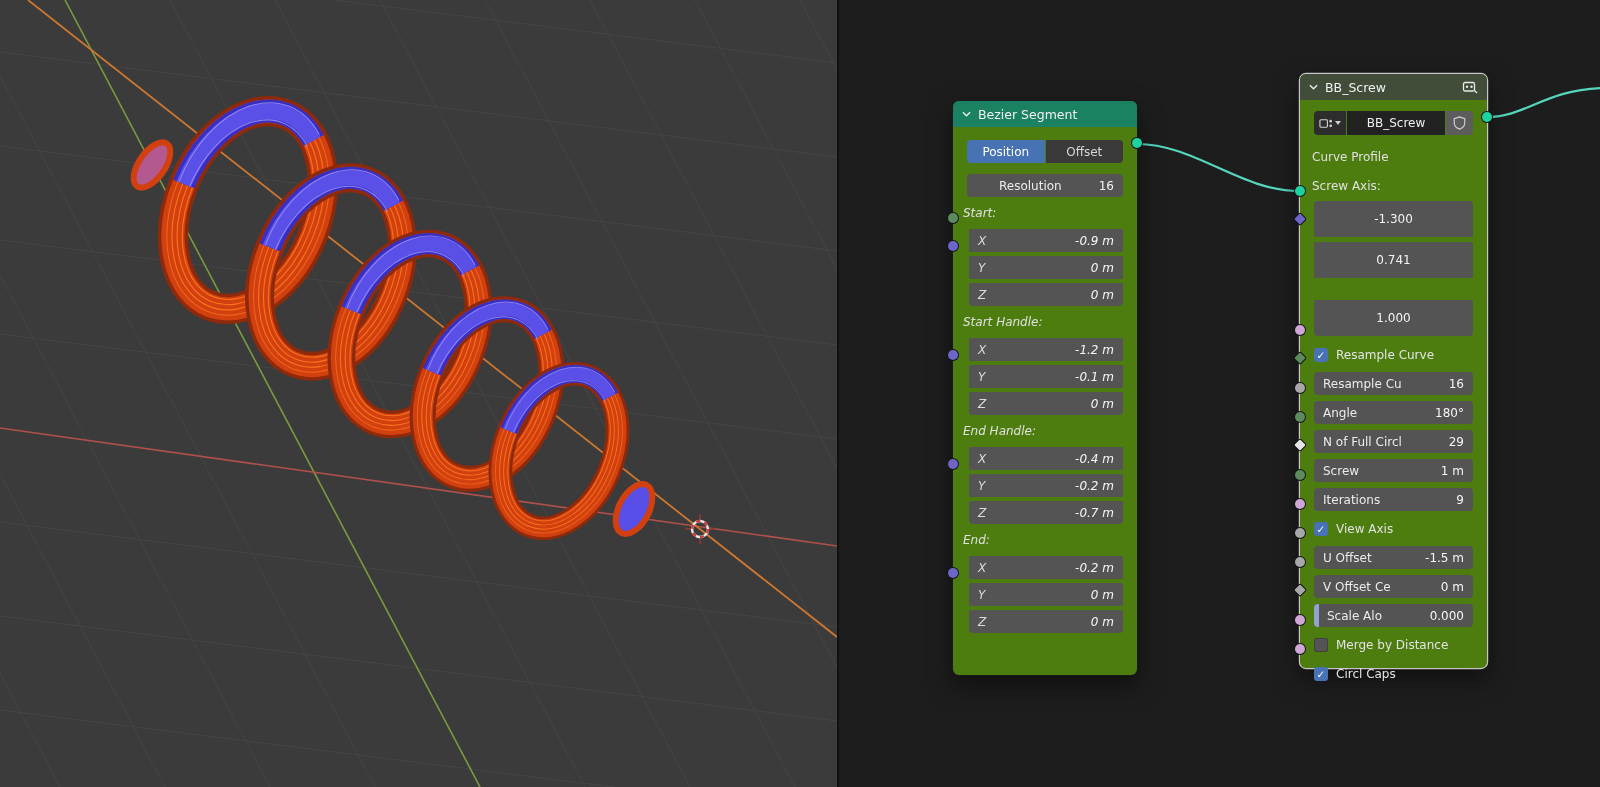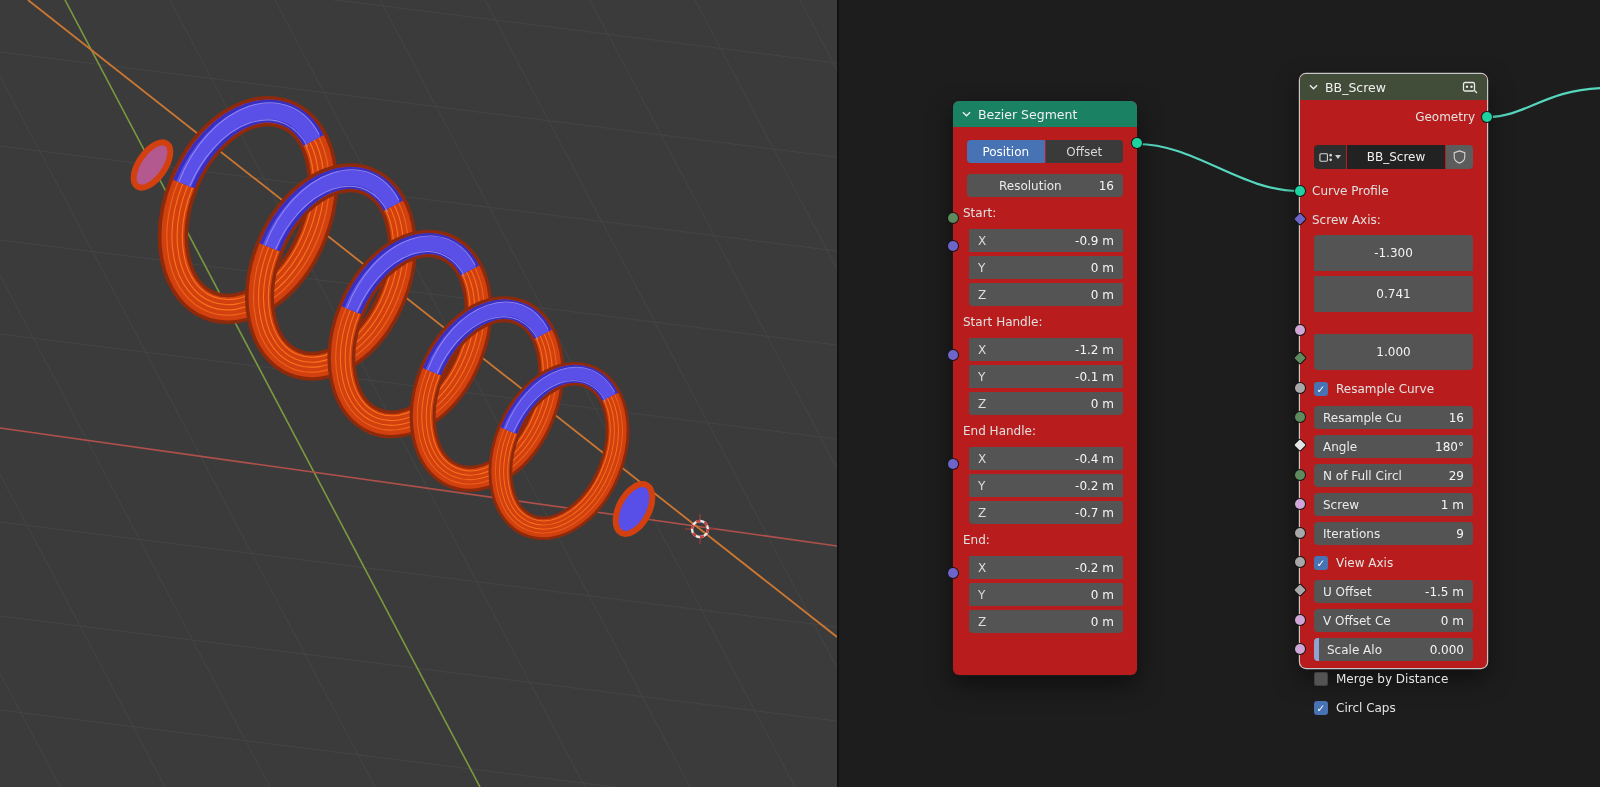--- a/index.html
+++ b/index.html
@@ -8,21 +8,21 @@
 
   
   .viewport { position:absolute; left:0; top:0; width:837px; height:787px; background:#3b3b3b; }
   .viewport svg { display:block; }
   .split-divider { position:absolute; left:837px; top:0; width:2px; height:787px; background:#111; }
 
   
   .node-editor { position:absolute; left:839px; top:0; width:761px; height:787px; background:#1d1d1d; }
   .wires { position:absolute; left:0; top:0; width:1600px; height:787px; z-index:1; pointer-events:none; }
 
-  .node { position:absolute; background:#b91c1c; border-radius:6px; color:#dcdcdc; z-index:2; font-size:12px; }
+  .node { position:absolute; background:#4d7c0f; border-radius:6px; color:#dcdcdc; z-index:2; font-size:12px; }
   .bezier { left:953px; top:101px; width:184px; height:574px;
             box-shadow:0 0 0 1px #191919, 0 10px 24px rgba(0,0,0,.5); }
   .screw  { left:1300px; top:74px; width:187px; height:594px;
             box-shadow:0 0 0 1.2px #c6c6c6, 0 10px 24px rgba(0,0,0,.5); }
 
   .node-header { height:26px; display:flex; align-items:center; gap:7px; padding:0 9px;
                  border-radius:6px 6px 0 0; font-size:12.5px; color:#f1f1f1; }
   .bezier .node-header { background:#1b8163; }
   .screw  .node-header { background:#414c39; }
   .node-header .title { flex:1; white-space:nowrap; overflow:hidden; }
@@ -36,21 +36,21 @@
   .seg:first-child { border-radius:4px 0 0 4px; }
   .seg:last-child  { border-radius:0 4px 4px 0; }
   .seg.sel { background:#4772b3; color:#fff; }
 
   .widget { height:23px; background:#545454; border-radius:4px; margin:0 14px;
             display:flex; align-items:center; justify-content:space-between;
             padding:0 9px; color:#f0f0f0; position:relative; overflow:hidden; }
   .res-widget { margin-top:11px;padding-left:32px; }
   .wlabel { color:#ebebeb; } .wval { color:#f6f6f6; }
 
-  .ngroup { margin-top:5px; }
+  .ngroup { margin-top:5px;font-style:italic; }
   .glabel { height:23px; line-height:23px; padding-left:10px; color:#e0e0e0; margin-bottom:4px; }
   .vrow { height:23px; background:#545454; margin:0 14px 0 16px; display:flex; align-items:center;
           justify-content:space-between; padding:0 9px; border-radius:1.5px; }
   .vrow + .vrow { margin-top:4px; }
   .ngroup .vrow:first-of-type { border-radius:4px 4px 1.5px 1.5px; }
   .ngroup .vrow:last-of-type  { border-radius:1.5px 1.5px 4px 4px; }
 
   
   .sel-row { margin:11px 14px 0; height:24px; display:flex; }
   .btn-browse { width:32px; background:#2d2d2d; border-radius:4px 0 0 4px;
@@ -263,23 +263,20 @@
     </svg>
     <span class="title">BB_Screw</span>
     <svg width="16" height="13" viewBox="0 0 16 13">
       <rect x="1.5" y="1.5" width="11" height="8.5" rx="1.5" fill="none" stroke="#e9e9e9" stroke-width="1.3"></rect>
       <circle cx="5" cy="5.7" r="1.2" fill="#e9e9e9"></circle>
       <circle cx="9.5" cy="5.7" r="1.2" fill="#e9e9e9"></circle>
       <path d="M12.5 9.5 L15 12" stroke="#e9e9e9" stroke-width="1.3"></path>
     </svg>
   </div>
 
-  <div class="out-row">
-    <span>Geometry</span>
-  </div>
 
   <div class="sel-row">
     <div class="btn-browse">
       <svg width="14" height="13" viewBox="0 0 15 13">
         <rect x="1" y="2.5" width="8" height="8" rx="1" fill="none" stroke="#d5d5d5" stroke-width="1.2"></rect>
         <circle cx="12.5" cy="4" r="1.4" fill="#d5d5d5"></circle>
         <circle cx="12.5" cy="9" r="1.4" fill="#d5d5d5"></circle>
       </svg>
       <span class="caret"></span>
     </div>

